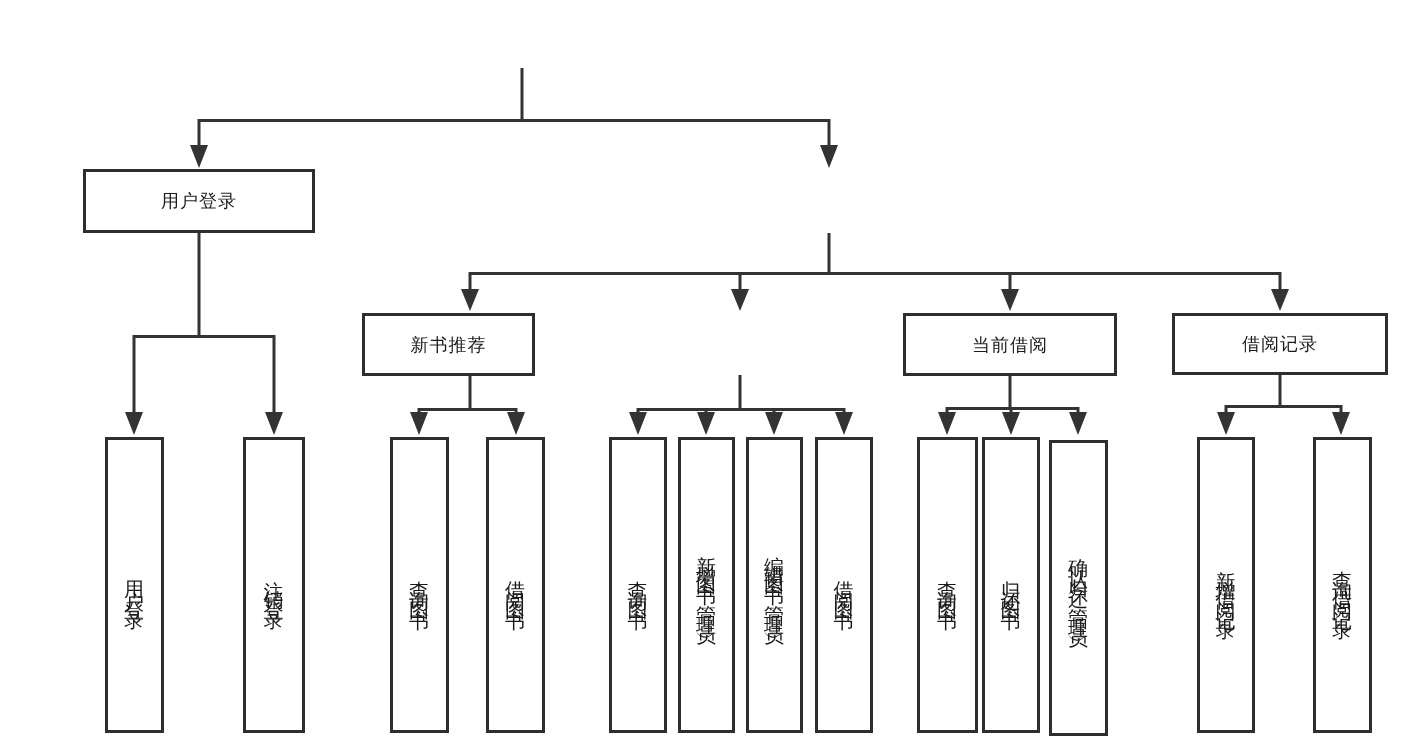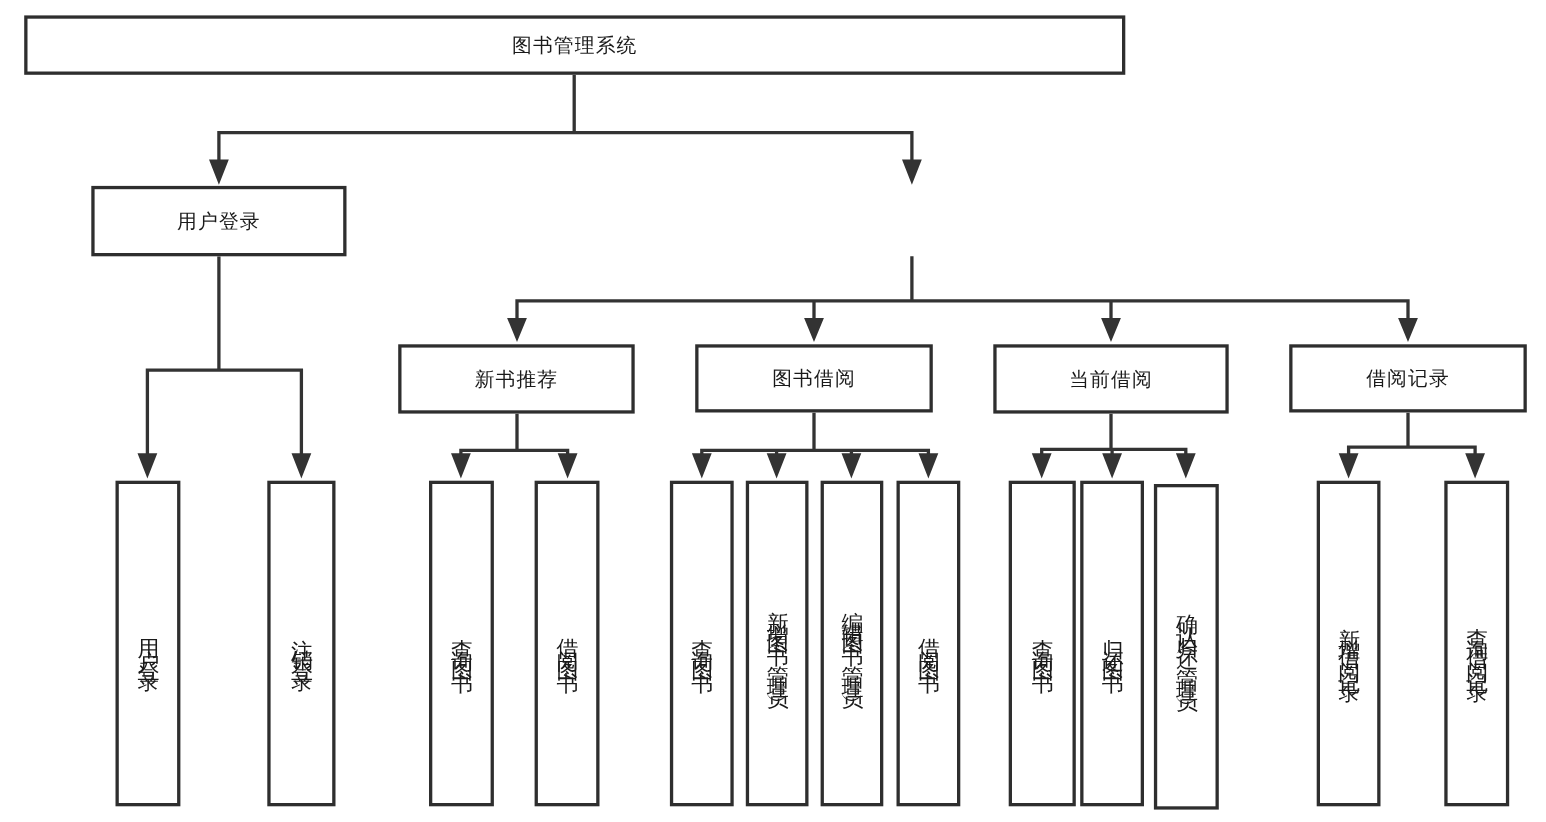--- a/index.html
+++ b/index.html
@@ -68,26 +68,24 @@
     <path class="lines" d="M740 375 L740 411 M636.5 409.5 L845.5 409.5 M638 409.5 L638 414 M706 409.5 L706 414 M774 409.5 L774 414 M844 409.5 L844 414"></path>
     <path class="arrows" d="M629 412 L647 412 L638 435 Z M697 412 L715 412 L706 435 Z M765 412 L783 412 L774 435 Z M835 412 L853 412 L844 435 Z"></path>
 
     <path class="lines" d="M1010 376 L1010 410 M945.5 408.5 L1079.5 408.5 M947 408.5 L947 414 M1011 408.5 L1011 414 M1078 408.5 L1078 414"></path>
     <path class="arrows" d="M938 412 L956 412 L947 435 Z M1002 412 L1020 412 L1011 435 Z M1069 412 L1087 412 L1078 435 Z"></path>
 
     <path class="lines" d="M1280 375 L1280 408 M1224.5 406.5 L1342.5 406.5 M1226 406.5 L1226 414 M1341 406.5 L1341 414"></path>
     <path class="arrows" d="M1217 412 L1235 412 L1226 435 Z M1332 412 L1350 412 L1341 435 Z"></path>
   </svg>
 
-  <div class="node h" style="left:22px;top:14px;width:1001px;height:54px;">图书管理系统</div>
 
   <div class="node h" style="left:83px;top:169px;width:232px;height:64px;">用户登录</div>
 
-  <div class="node h" style="left:362px;top:313px;width:215px;height:63px;">新书推荐</div>
-  <div class="node h" style="left:632px;top:313px;width:216px;height:62px;">图书借阅</div>
+  <div class="node h" style="left:362px;top:313px;width:173px;height:63px;">新书推荐</div>
   <div class="node h" style="left:903px;top:313px;width:214px;height:63px;">当前借阅</div>
   <div class="node h" style="left:1172px;top:313px;width:216px;height:62px;">借阅记录</div>
 
   <div class="node v" style="left:105px;top:437px;width:59px;height:296px;">用户登录</div>
   <div class="node v" style="left:243px;top:437px;width:62px;height:296px;">注销登录</div>
 
   <div class="node v" style="left:390px;top:437px;width:59px;height:296px;">查询图书</div>
   <div class="node v" style="left:486px;top:437px;width:59px;height:296px;">借阅图书</div>
 
   <div class="node v" style="left:609px;top:437px;width:58px;height:296px;">查询图书</div>

